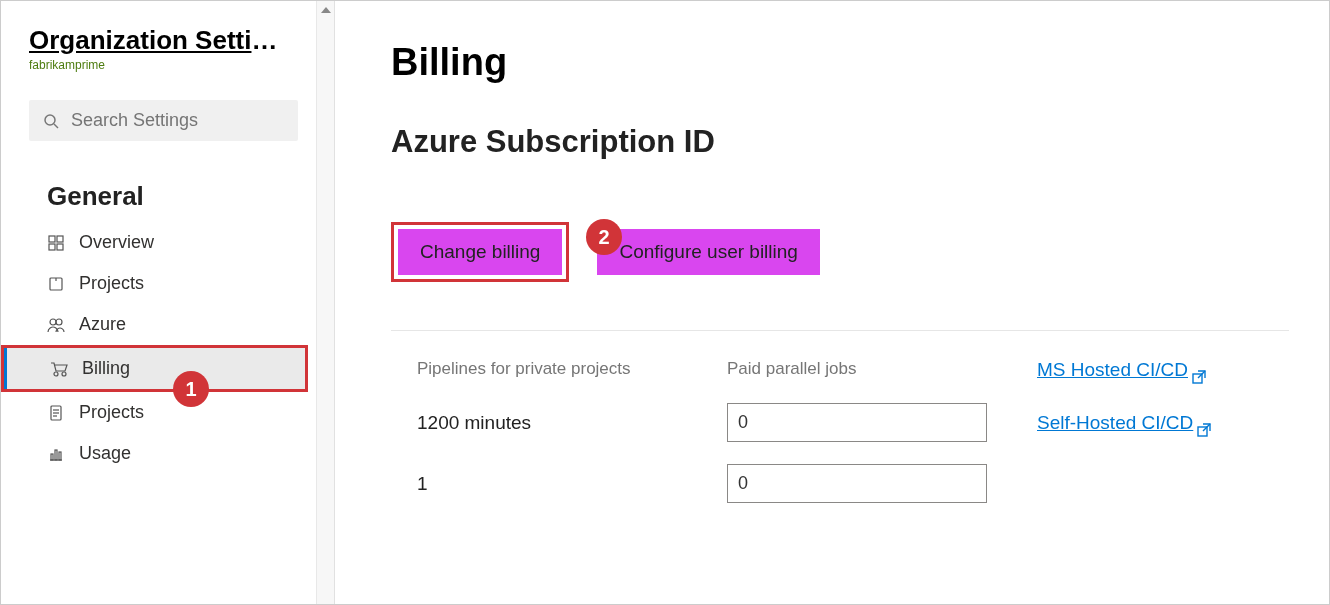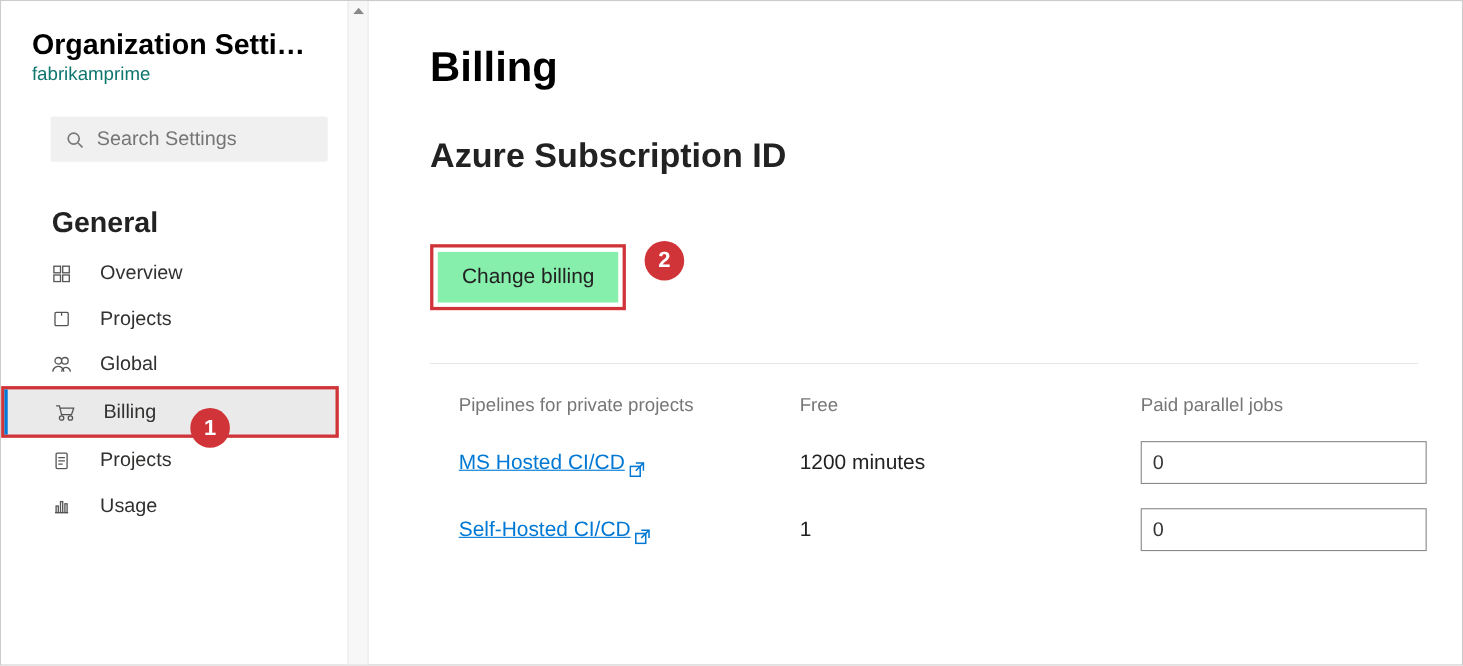--- a/index.html
+++ b/index.html
@@ -53,28 +53,29 @@
   .sidebar-header {
     padding: 24px 24px 12px 28px;
   }
   .org-title {
     font-size: 26px;
     font-weight: 600;
     color: #000;
     white-space: nowrap;
     overflow: hidden;
     text-overflow: ellipsis;
+    text-decoration: underline;
   }
   .org-sub {
-    font-size: 17px;
-    color: #0f766e;
+    font-size: 12px;
+    color: #4d7c0f;
     margin-top: 2px;
   }
   .search-wrap {
-    margin: 16px 18px 10px 45px;
+    margin: 16px 18px 10px 28px;
     background: #f0f0f0;
     border-radius: 2px;
     display: flex;
     align-items: center;
     padding: 10px 14px;
     gap: 12px;
   }
   .search-icon { color: #666; display:flex; align-items:center; }
   .search-input {
     border: none;
@@ -87,21 +88,21 @@
   .section-label {
     padding: 30px 28px 10px 46px;
     font-size: 26px;
     font-weight: 600;
     color: #222;
   }
   .nav-list { list-style: none; }
   .nav-item {
     display: flex;
     align-items: center;
-    gap: 26px;
+    gap: 14px;
     padding: 10px 20px 10px 46px;
     font-size: 18px;
     color: #323130;
     cursor: pointer;
   }
   .nav-item.active {
     background: #eaeaea;
     position: relative;
   }
   .nav-item.active::before {
@@ -154,21 +155,21 @@
     margin-bottom: 62px;
   }
   .btn-row {
     display: flex;
     gap: 28px;
     align-items: center;
     margin-bottom: 48px;
   }
   .btn-wrap { display:inline-block; }
   .btn {
-    background: #86efac;
+    background: #d946ef;
     border: none;
     font-size: 19px;
     padding: 12px 22px;
     color: #222;
     cursor: pointer;
   }
   .divider {
     height: 1px;
     background: #e6e6e6;
     margin: 6px 0 28px 0;
@@ -266,21 +267,21 @@
         </li>
         <li class="nav-item" style="position:relative;">
           <span class="nav-icon">
             <svg width="18" height="16" viewBox="0 0 18 16" fill="none" stroke="#555" stroke-width="1.2">
                 <circle cx="6" cy="5" r="3"></circle>
                 <circle cx="12" cy="5" r="3"></circle>
                 <path d="M1 15 C1 11 5 10 6 10 C7 10 11 11 11 15"></path>
                 <path d="M9 15 C9 12 12 11 13 11 C14 11 17 12 17 15"></path>
               </svg>
           </span>
-          <span>Global</span>
+          <span>Azure</span>
         </li>
         <li class="nav-item active red-highlight" style="position:relative; margin:0 8px 0 0; padding-left:46px;">
           <span class="nav-icon">
             <svg width="18" height="16" viewBox="0 0 18 16" fill="none" stroke="#555" stroke-width="1.2">
                 <circle cx="6" cy="13" r="2"></circle>
                 <circle cx="14" cy="13" r="2"></circle>
                 <path d="M1 2 H4 L6 10 H15 L17 4 H5"></path>
               </svg>
           </span>
           <span>Billing</span>
@@ -312,27 +313,27 @@
   </aside>
 
   <main class="main">
     <h1 class="page-title">Billing</h1>
     <h2 class="subsection">Azure Subscription ID</h2>
 
     <div class="btn-row">
       <span class="btn-wrap red-highlight" style="padding:4px;">
         <button class="btn">Change billing</button>
       </span>
+      <button class="btn">Configure user billing</button>
     </div>
 
     <div class="divider"></div>
 
     <div class="pipe-table">
       <div class="th">Pipelines for private projects</div>
-      <div class="th">Free</div>
       <div class="th">Paid parallel jobs</div>
 
       <div class="td">
         <a class="link">
           <span>MS Hosted CI/CD</span>
           <span class="ext-icon">
             <svg width="14" height="14" viewBox="0 0 14 14" fill="none" stroke="#0078d4" stroke-width="1.4">
                 <rect x="1" y="4" width="9" height="9"></rect>
                 <path d="M6 1 H13 V8"></path>
                 <line x1="13" y1="1" x2="6" y2="8"></line>

